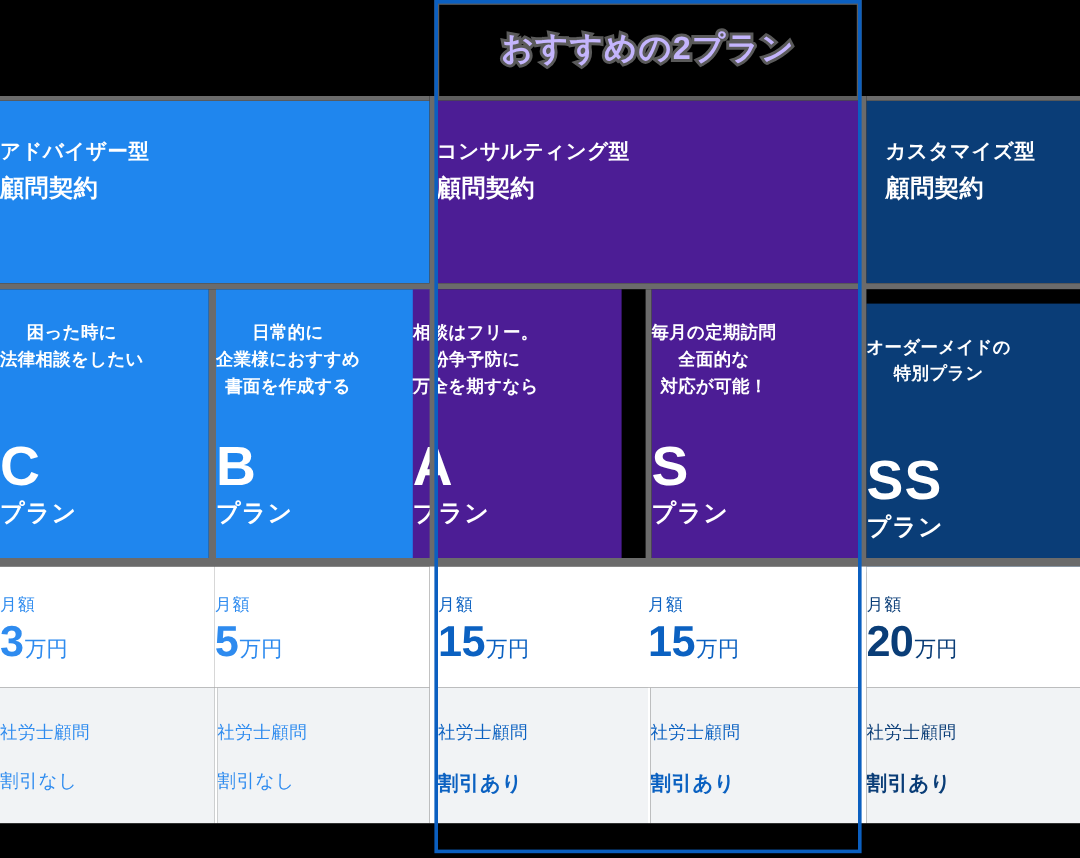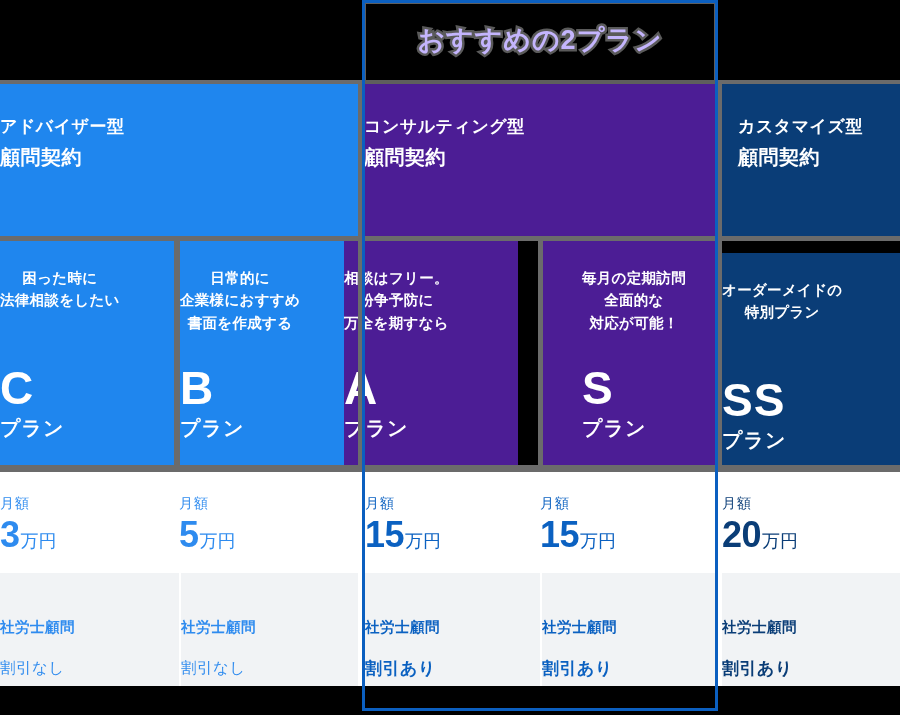--- a/index.html
+++ b/index.html
@@ -129,22 +129,22 @@
     font-weight: normal;
     margin-left: 1px;
   }
   .c-light { color: #2E8BEF; }
   .c-mid   { color: #0B61C1; }
   .c-dark  { color: #0A3D77; }
 
   
   .note-top {
     font-size: 14.5px;
-    font-weight: bold;
-    margin-top: 44px;
+    font-weight: normal;
+    margin-top: 28px;
     letter-spacing: 0.5px;
   }
   .note-bottom {
     font-size: 15.5px;
     margin-top: 20px;
     letter-spacing: 0.5px;
   }
   .note-bottom.is-bold { font-weight: bold; font-size: 17px; }
 
   
@@ -226,21 +226,21 @@
   <div class="cell tone-mid" style="left:344px; top:241px; width:174px; height:224px;">
     <div class="plan-desc">
       <span>相談はフリー。</span>
       <span>紛争予防に</span>
       <span>万全を期すなら</span>
     </div>
     <div class="plan-grade">A</div>
     <div class="plan-grade-sub">プラン</div>
   </div>
 
-  <div class="cell tone-mid" style="left:543px; top:241px; width:173px; height:224px;padding-left:39px;">
+  <div class="cell tone-mid" style="left:543px; top:241px; width:173px; height:224px;">
     <div class="plan-desc">
       <span>毎月の定期訪問</span>
       <span>全面的な</span>
       <span>対応が可能！</span>
     </div>
     <div class="plan-grade">S</div>
     <div class="plan-grade-sub">プラン</div>
   </div>
 
   <div class="cell tone-dark" style="left:722px; top:253px; width:186px; height:224px;">

